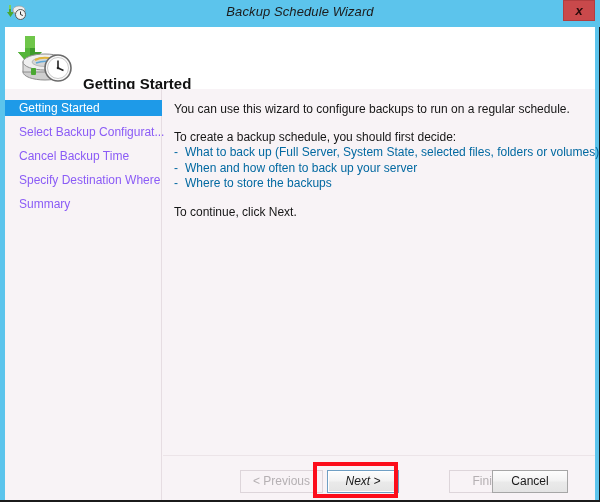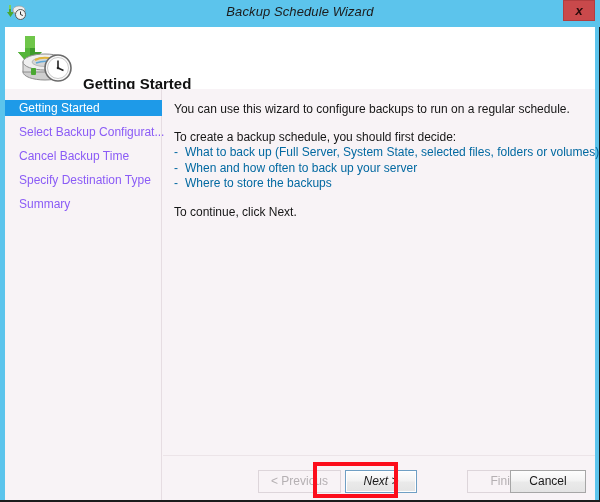--- a/index.html
+++ b/index.html
@@ -164,21 +164,21 @@
   
   .button-separator {
     position: absolute;
     left: 158px; top: 366px;
     width: 432px;
     height: 1px;
     background: #ece4e8;
   }
   .button-bar {
     position: absolute;
-    left: 176px; top: 367px;
+    left: 158px; top: 367px;
     width: 384px;
     height: 44px;
   }
   .wizbtn {
     position: absolute;
     top: 14px;
     height: 23px;
     background: linear-gradient(to bottom, #fdfdfd 0%, #f2f2f2 48%, #eaeaea 52%, #e4e4e4 100%);
     border: 1px solid #a6a6a6;
     box-sizing: border-box;
@@ -262,21 +262,21 @@
     <div class="header-title">Getting Started</div>
   </div>
 
   <div class="body-area">
 
     <div class="sidebar">
       <div class="sidebar-list">
         <div class="sidebar-item selected">Getting Started</div>
         <div class="sidebar-item">Select Backup Configurat...</div>
         <div class="sidebar-item">Cancel Backup Time</div>
-        <div class="sidebar-item">Specify Destination Type</div>
+        <div class="sidebar-item">Specify Destination Where</div>
         <div class="sidebar-item">Summary</div>
       </div>
     </div>
 
     <div class="content">
       <div class="content-inner">
         <div class="para">You can use this wizard to configure backups to run on a regular schedule.</div>
         <div class="spacer-sm"></div>
         <div class="para">To create a backup schedule, you should first decide:</div>
         <ul class="bullet-list">

